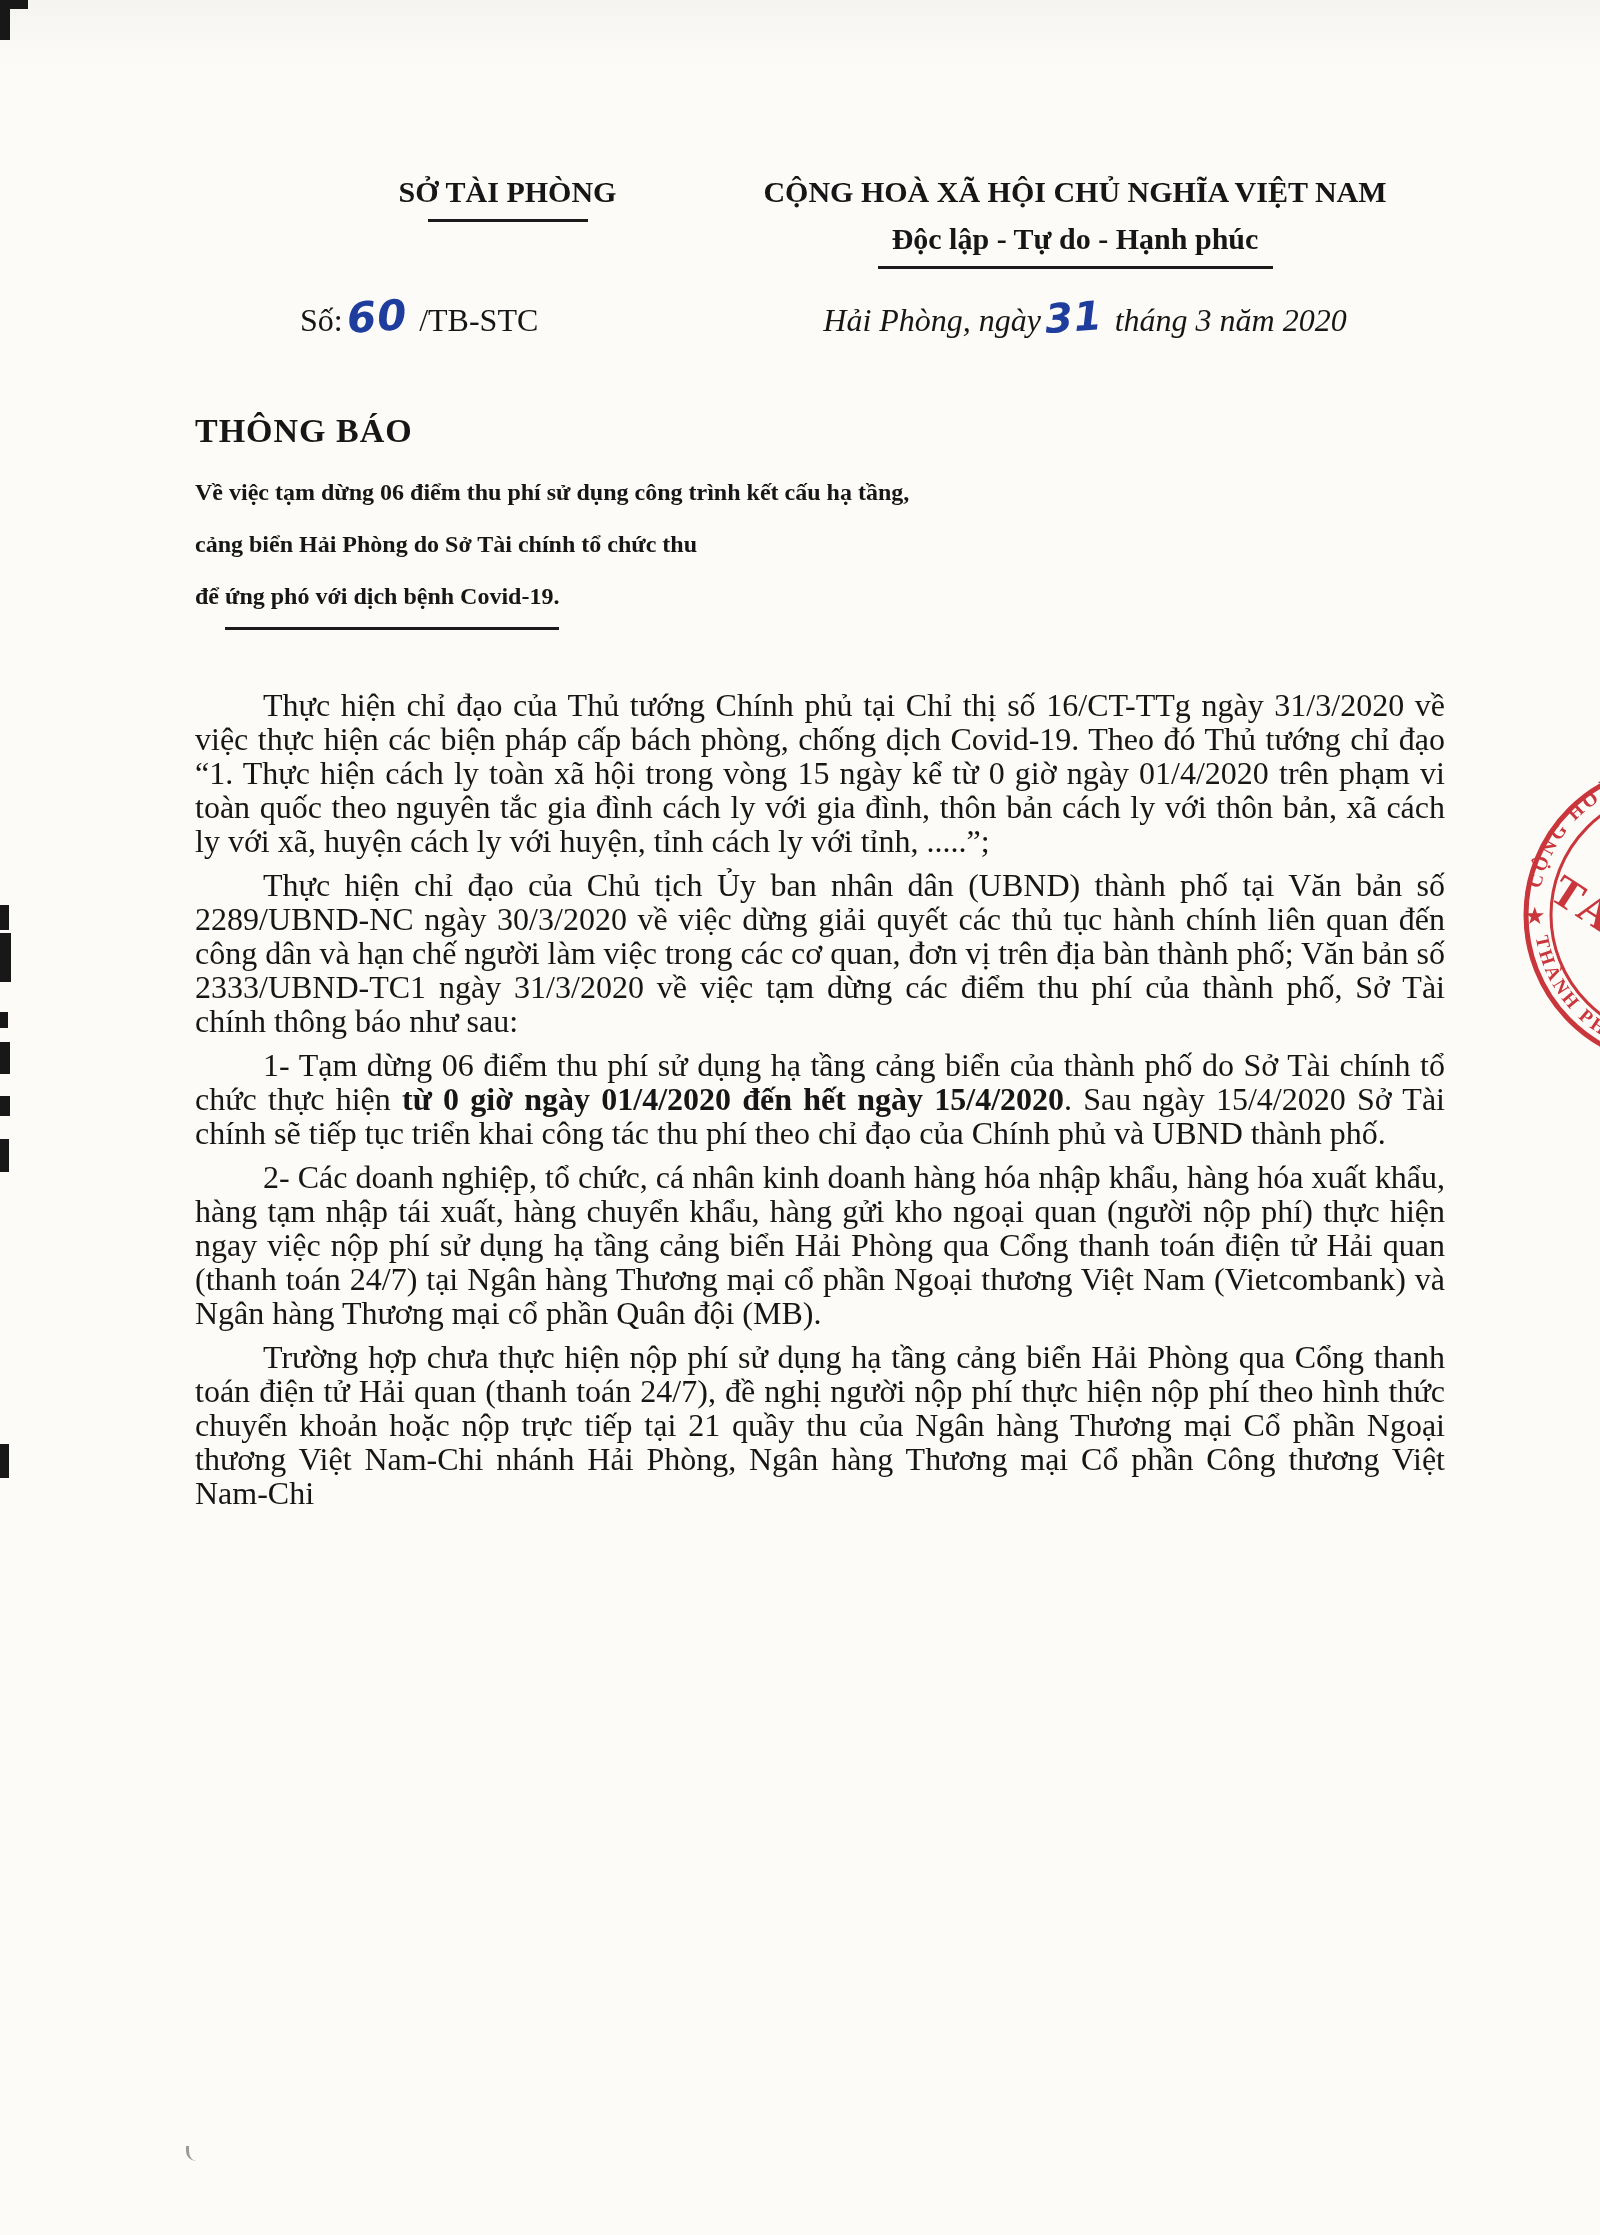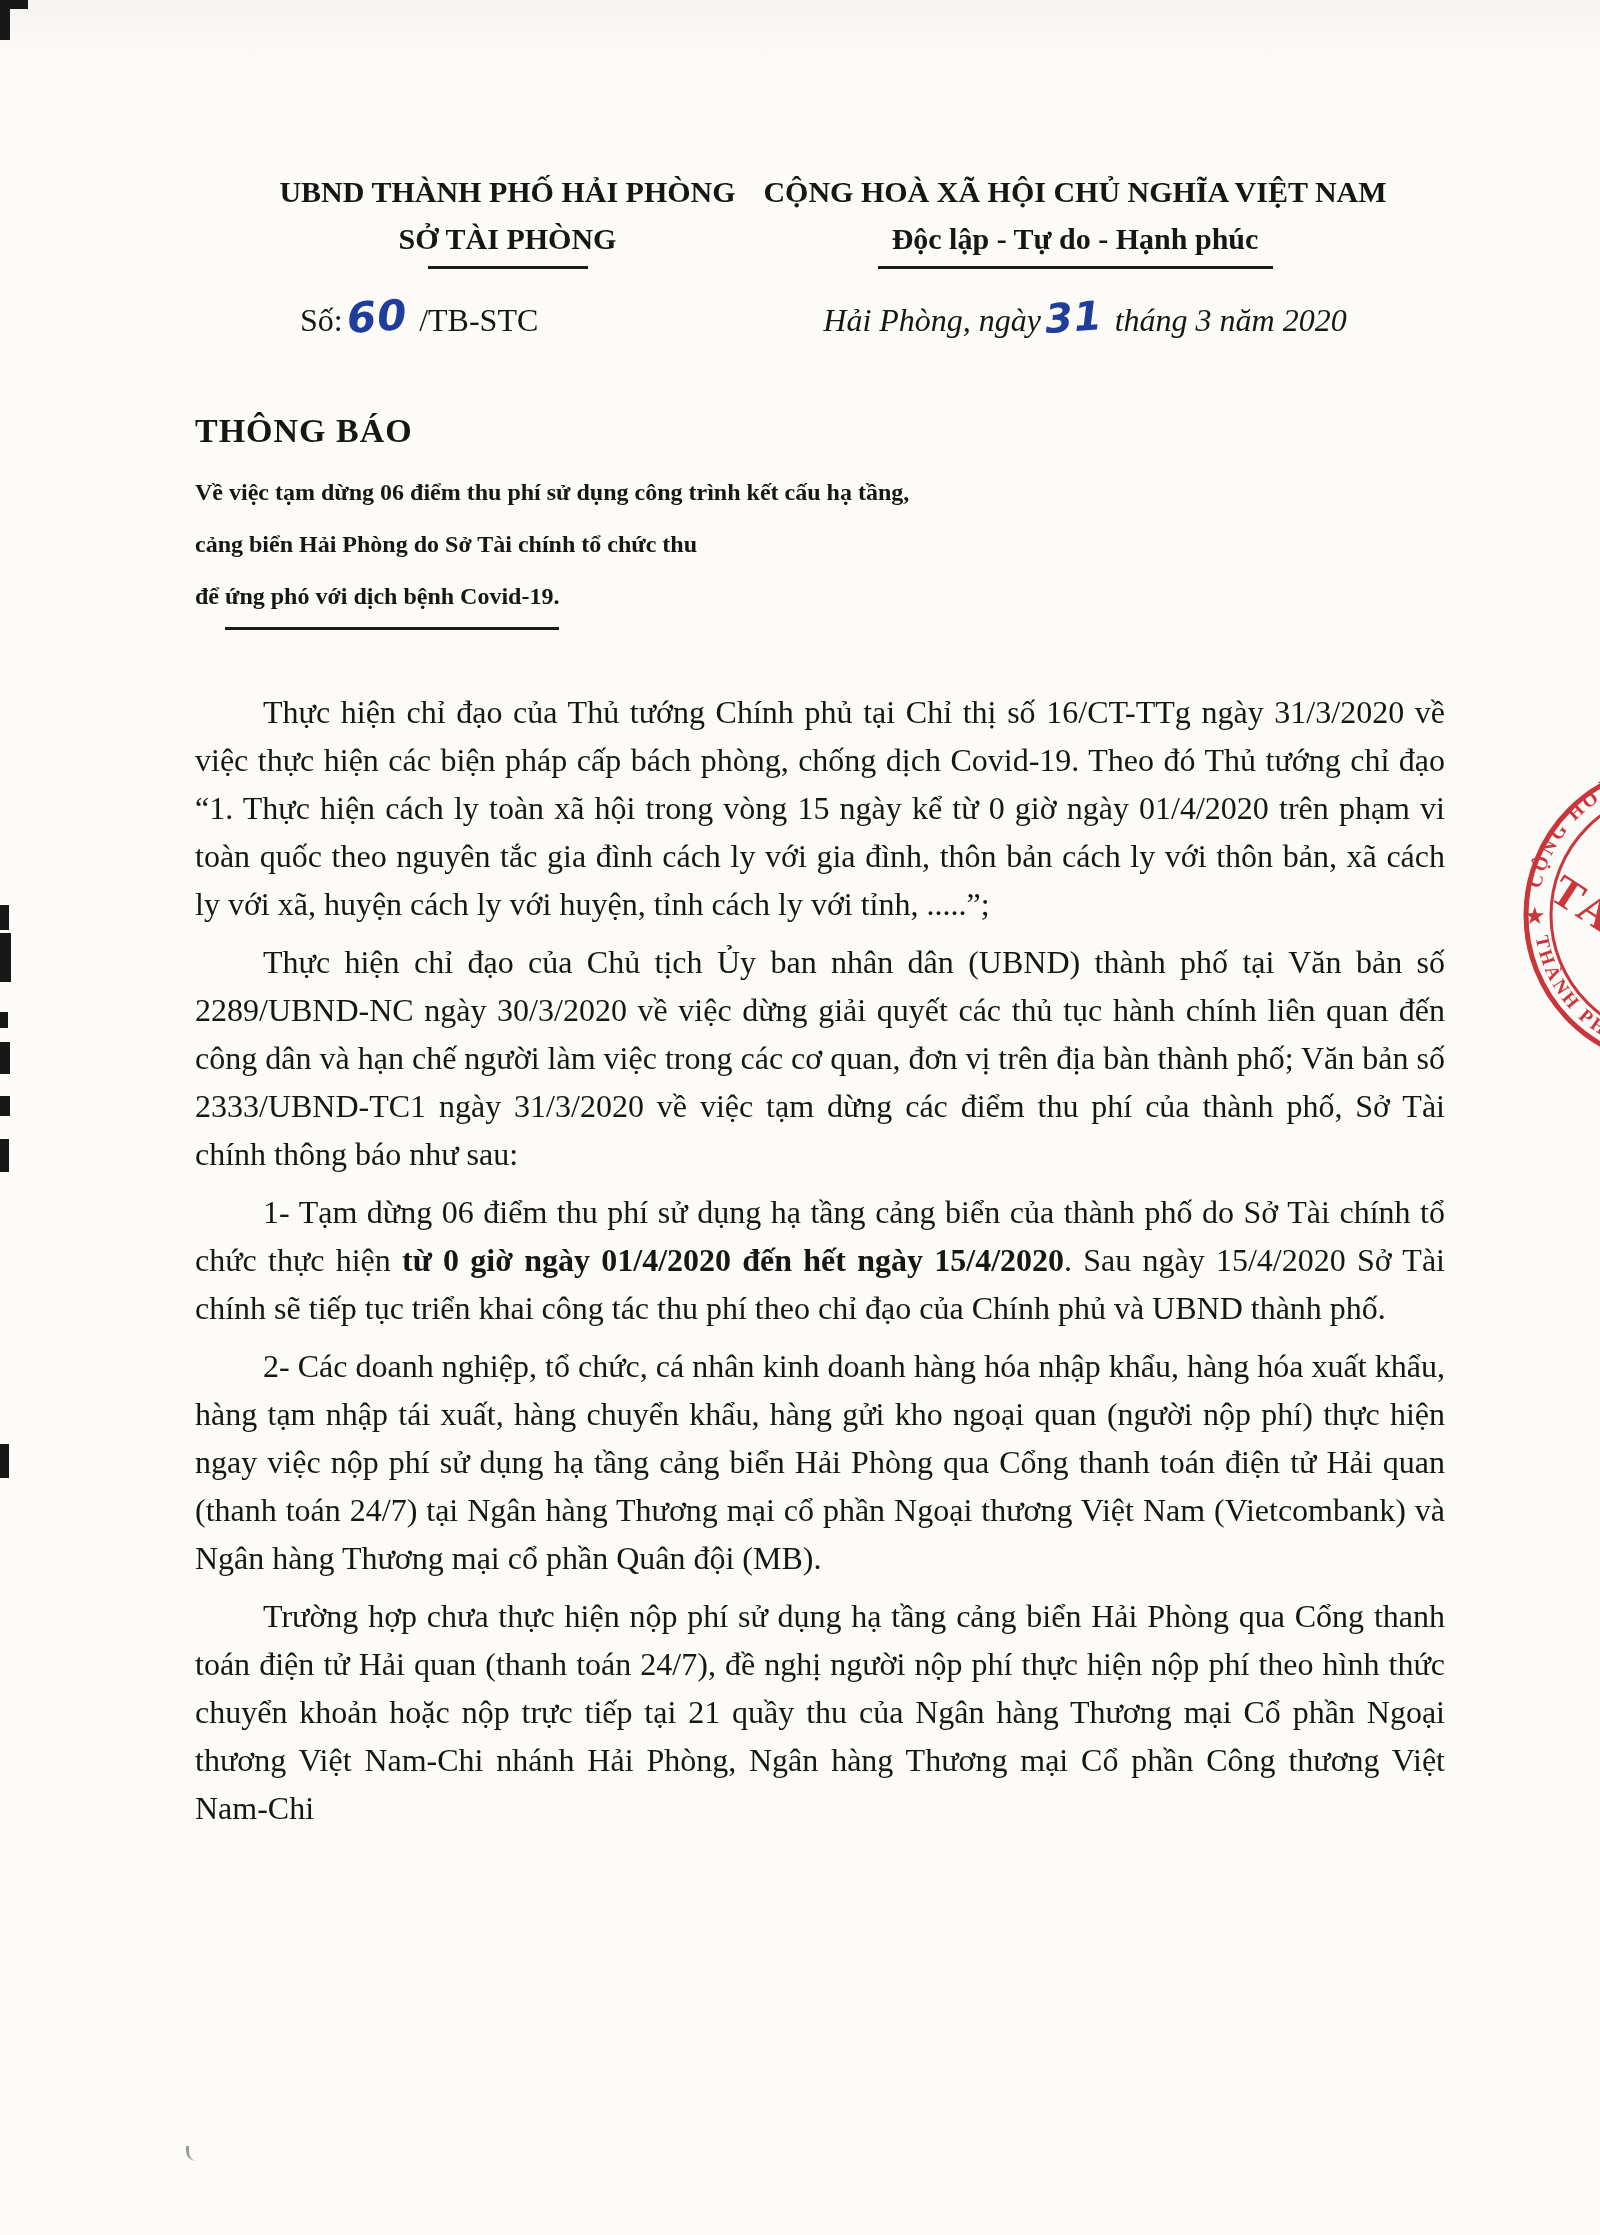--- a/index.html
+++ b/index.html
@@ -41,21 +41,21 @@
   
   .title-block{
     position:absolute;left:195px;top:412px;width:830px;text-align:left;
   }
   .doc-title{font-size:34px;font-weight:bold;letter-spacing:1px;margin:0 0 16px 0;}
   .doc-subtitle{font-size:24px;font-weight:bold;line-height:52px;margin:0;}
   .subtitle-underline{border-bottom:3px solid #1b1b1b;padding-bottom:18px;}
   
   .body-text{
     position:absolute;left:195px;top:688px;width:1250px;
-    font-size:32px;line-height:48px;text-align:justify;
+    font-size:32px;line-height:34px;text-align:justify;
   }
   .body-text p{margin:0 0 0 0;padding:0;text-indent:68px;}
   .body-text p + p{margin-top:10px;}
   .bold{font-weight:bold;}
   
   .stamp{position:absolute;left:1430px;top:710px;opacity:.92;}
   
   .artifact{position:absolute;background:#181818;}
   .a-corner-v{left:0;top:0;width:10px;height:40px;}
   .a-corner-h{left:0;top:0;width:28px;height:9px;}
@@ -81,21 +81,20 @@
   <div class="artifact a1"></div>
   <div class="artifact a2"></div>
   <div class="artifact a3"></div>
   <div class="artifact a4"></div>
   <div class="artifact a5"></div>
   <div class="artifact a6"></div>
   <div class="artifact a7"></div>
   <div class="smudge"></div>
 
   <div class="org-left">
-    <div>UBND THÀNH PHỐ HẢI PHÒNG</div>
     <div>SỞ TÀI PHÒNG</div>
     <span class="org-underline ul-left"></span>
   </div>
 
   <div class="org-right">
     <div>CỘNG HOÀ XÃ HỘI CHỦ NGHĨA VIỆT NAM</div>
     <div>Độc lập - Tự do - Hạnh phúc</div>
     <span class="org-underline ul-right"></span>
   </div>
 

